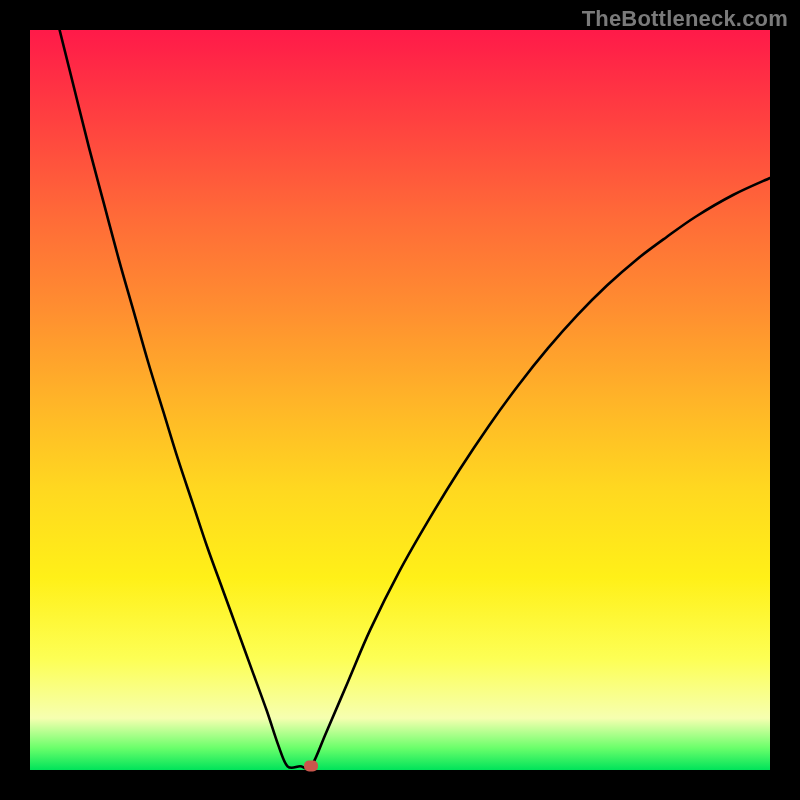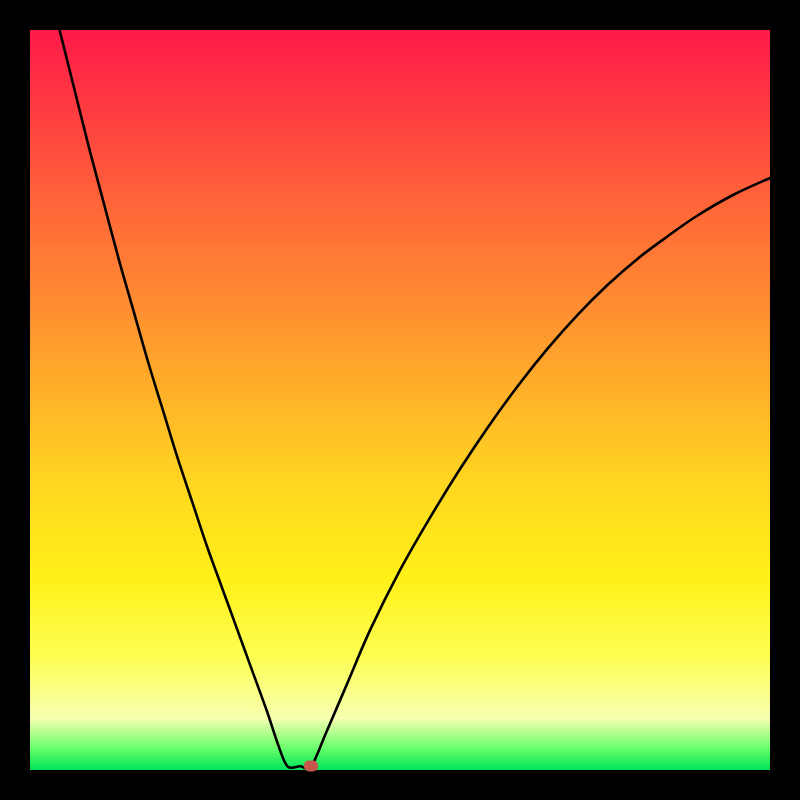--- a/index.html
+++ b/index.html
@@ -63,19 +63,20 @@
     height: 11px;
     border-radius: 5px;
     background: #c9564c;
     transform: translate(-50%, -50%);
   }
 </style>
 </head>
 <body>
 
 <div class="frame">
+  <div class="watermark">TheBottleneck.com</div>
   <div class="plot">
     <svg class="curve" viewBox="0 0 740 740" preserveAspectRatio="none">
       <path id="curve-path" fill="none" stroke="#000000" stroke-width="2.6" stroke-linejoin="round" stroke-linecap="round" d="M 29.60 0.00 C 32.07 9.87 39.47 39.47 44.40 59.20 C 49.33 78.93 54.27 99.28 59.20 118.40 C 64.13 137.52 69.07 155.40 74.00 173.90 C 78.93 192.40 83.87 211.52 88.80 229.40 C 93.73 247.28 98.67 263.93 103.60 281.20 C 108.53 298.47 113.47 316.35 118.40 333.00 C 123.33 349.65 128.27 365.07 133.20 381.10 C 138.13 397.13 143.07 413.78 148.00 429.20 C 152.93 444.62 157.87 458.80 162.80 473.60 C 167.73 488.40 172.67 503.82 177.60 518.00 C 182.53 532.18 187.47 545.13 192.40 558.70 C 197.33 572.27 202.27 585.83 207.20 599.40 C 212.13 612.97 217.07 626.53 222.00 640.10 C 226.93 653.67 232.48 668.47 236.80 680.80 C 241.12 693.13 244.45 704.85 247.90 714.10 C 251.35 723.35 253.82 732.60 257.52 736.30 C 261.22 740.00 266.15 736.30 270.10 736.30 C 274.05 736.30 276.88 741.85 281.20 736.30 C 285.52 730.75 289.83 717.18 296.00 703.00 C 302.17 688.82 310.80 668.47 318.20 651.20 C 325.60 633.93 331.77 617.90 340.40 599.40 C 349.03 580.90 360.13 558.70 370.00 540.20 C 379.87 521.70 389.73 505.05 399.60 488.40 C 409.47 471.75 419.33 455.72 429.20 440.30 C 439.07 424.88 448.93 410.08 458.80 395.90 C 468.67 381.72 478.53 368.15 488.40 355.20 C 498.27 342.25 508.13 329.92 518.00 318.20 C 527.87 306.48 537.73 295.38 547.60 284.90 C 557.47 274.42 567.33 264.55 577.20 255.30 C 587.07 246.05 596.93 237.42 606.80 229.40 C 616.67 221.38 626.53 214.35 636.40 207.20 C 646.27 200.05 654.90 193.51 666.00 186.48 C 677.10 179.45 690.67 171.43 703.00 165.02 C 715.33 158.61 733.83 150.84 740.00 148.00"></path>
     </svg>
     <div id="min-marker" class="marker" style="left: 281.2px; top: 736.3px; background: rgb(201, 86, 76);"></div>
   </div>
 </div>
 
 </body></html>

